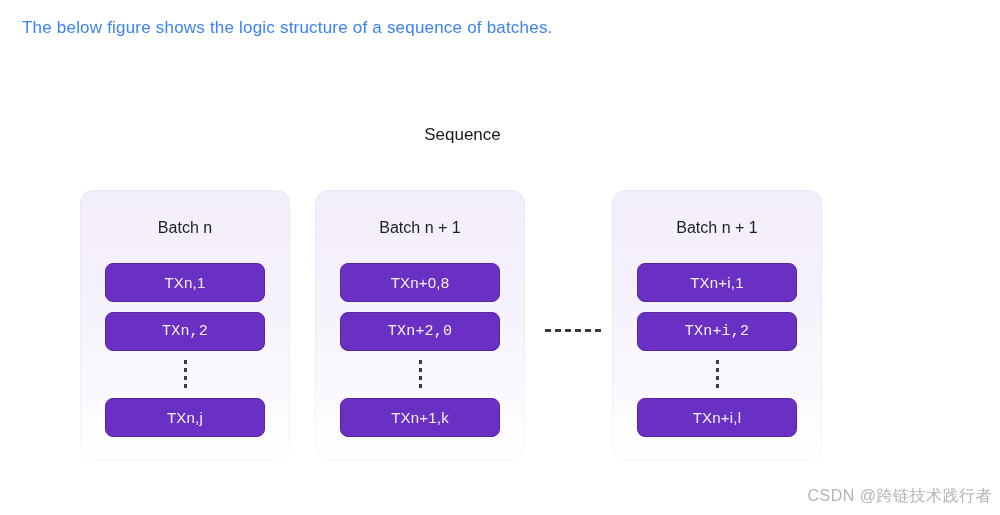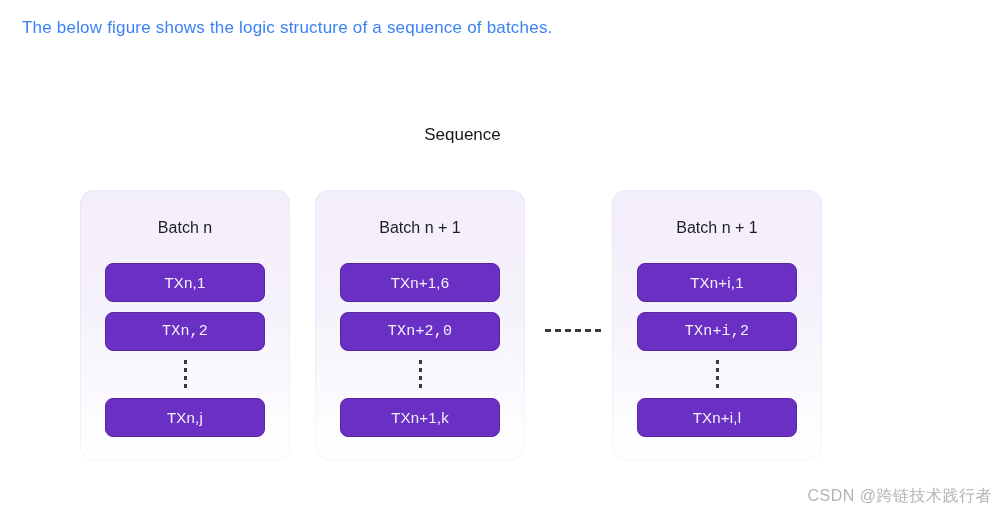--- a/index.html
+++ b/index.html
@@ -103,21 +103,21 @@
 <div class="batch-card card-1">
   <div class="batch-title">Batch n</div>
   <div class="tx-box tx-1">TXn,1</div>
   <div class="tx-box tx-2">TXn,2</div>
   <div class="v-dots"></div>
   <div class="tx-box tx-last">TXn,j</div>
 </div>
 
 <div class="batch-card card-2">
   <div class="batch-title">Batch n + 1</div>
-  <div class="tx-box tx-1">TXn+1,6</div>
+  <div class="tx-box tx-1">TXn+0,8</div>
   <div class="tx-box tx-2">TXn+2,0</div>
   <div class="v-dots"></div>
   <div class="tx-box tx-last">TXn+1,k</div>
 </div>
 
 <div class="h-dashes"></div>
 
 <div class="batch-card card-3">
   <div class="batch-title">Batch n + 1</div>
   <div class="tx-box tx-1">TXn+i,1</div>

